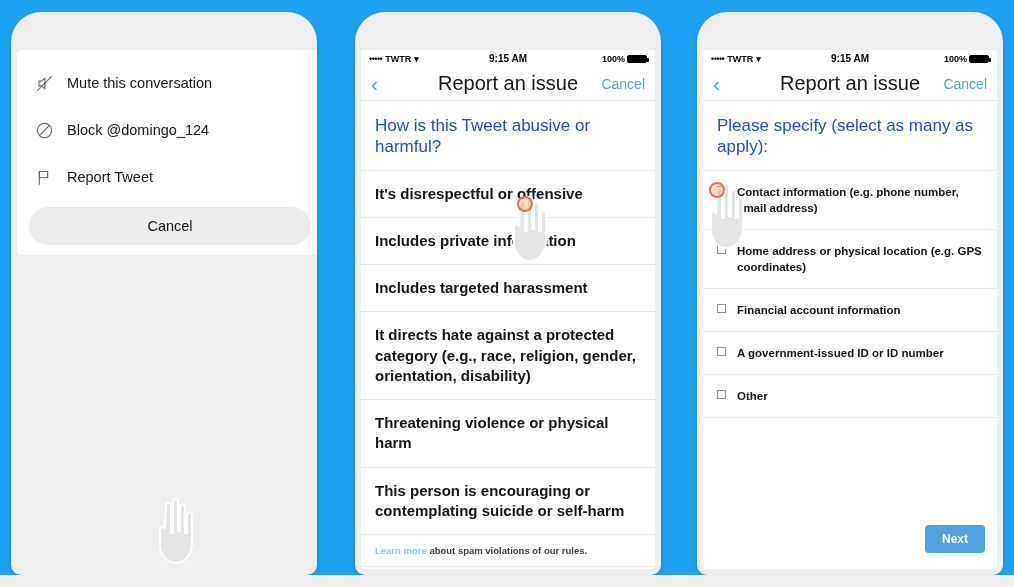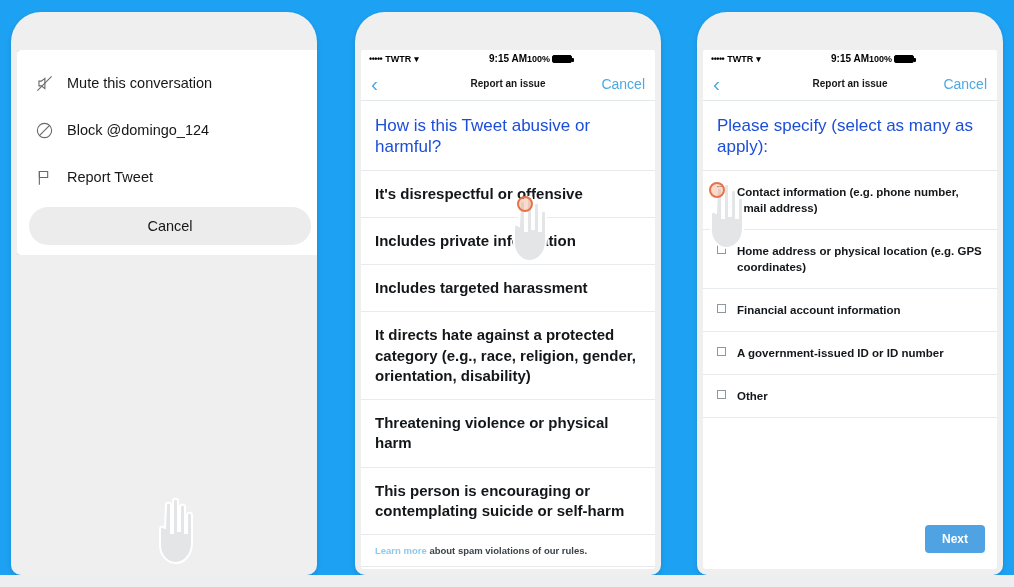--- a/index.html
+++ b/index.html
@@ -48,21 +48,21 @@
     padding: 0 8px;
     font-size: 9px; font-weight: bold;
     color: #000;
     background: #fff;
   }
   .sb-left { display: flex; align-items: center; gap: 3px; flex: 1; }
   .sb-dots { letter-spacing: -0.5px; font-size: 9px; }
   .sb-carrier { font-size: 9px; font-weight: bold; text-align: center; }
   .wifi-ico { font-size: 9px; }
   .sb-time { flex: 0 0 auto; font-size: 10px; font-weight: bold; }
-  .sb-right { flex: 1; display: flex; align-items: center; gap: 2px; }
+  .sb-right { flex: 1; display: flex; align-items: center; justify-content: flex-end; gap: 2px; }
   .batt-pct { font-size: 9px; font-weight: bold; }
   .batt {
     width: 20px; height: 8px; border: 1px solid #000; border-radius: 2px;
     position: relative; background: #000;
   }
   .batt:after {
     content:''; position:absolute; right:-3px; top:2px; width:2px; height:4px;
     background:#000; border-radius:0 1px 1px 0;
   }
   
@@ -73,21 +73,21 @@
     background: #fff;
     border-bottom: 1px solid #e3e8ea;
     position: relative;
   }
   .nav-back {
     font-size: 21px; color: #4fa9e0; line-height: 1; font-weight: 300;
     width: 30px;
   }
   .nav-title {
     position: absolute; left: 0; right: 0; text-align: center;
-    font-size: 10px; font-weight: bold; color: #16181a;
+    font-size: 20px; font-weight: normal; color: #16181a;
     pointer-events: none;
   }
   .nav-cancel {
     margin-left: auto; font-size: 14px; color: #4fa9e0; z-index: 2;
   }
   
   .dimmed { position: relative; filter: grayscale(100%); }
   .dimmed:after {
     content:''; position:absolute; inset:0; background: rgba(60,62,66,.55);
     pointer-events:none; z-index: 5;

